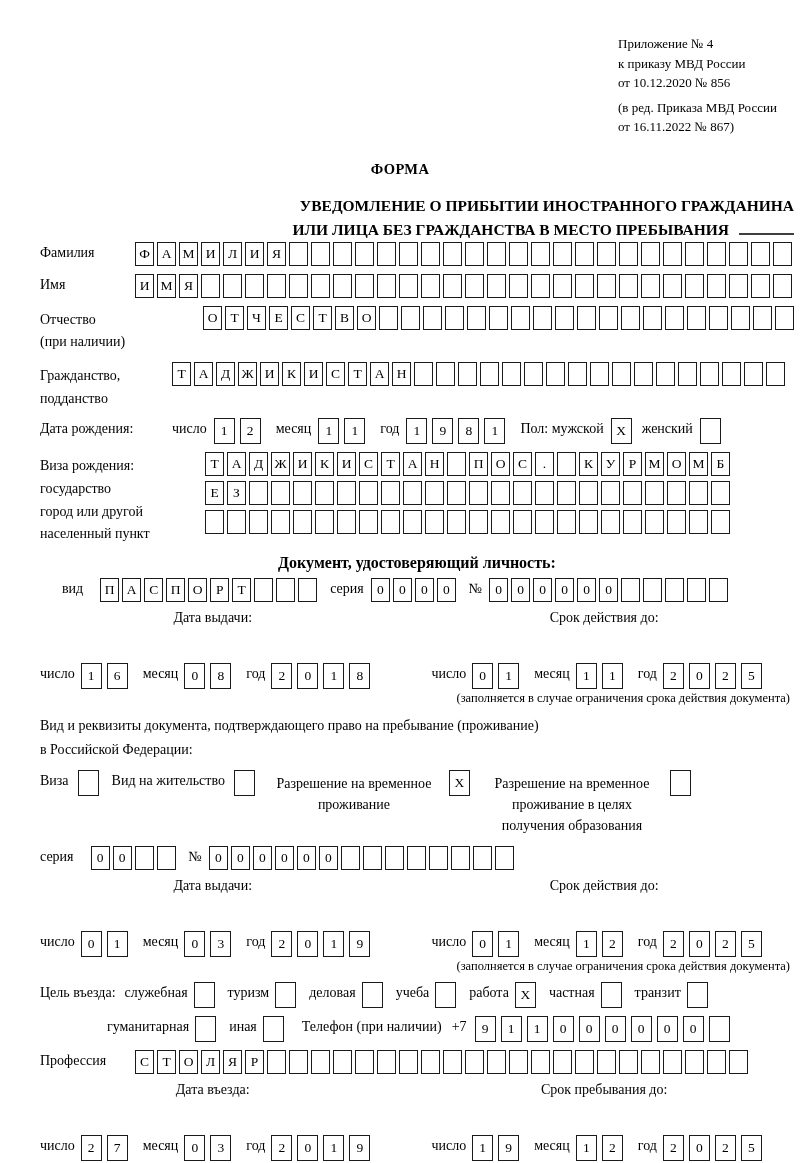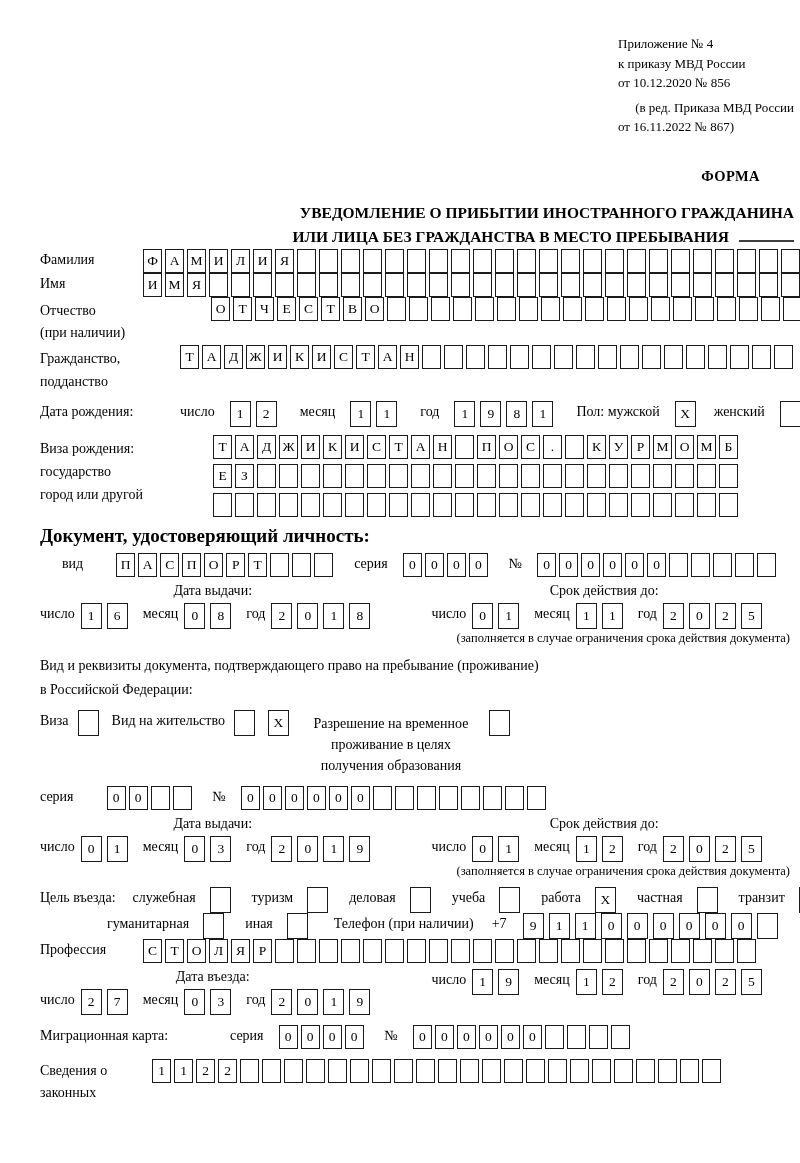--- a/index.html
+++ b/index.html
@@ -3,47 +3,47 @@
 <meta charset="utf-8">
 <style>
   html,body{margin:0;padding:0;}
   body{
     width:800px;height:1163px;overflow:hidden;background:#ffffff;color:#000;
     font-family:"Liberation Serif","DejaVu Serif",serif;
   }
   .page{box-sizing:border-box;width:800px;height:1160px;padding:34px 6px 0 40px;}
   
   .hdr{margin-left:578px;font-size:13px;line-height:1.5;}
-  .hdr .amend{margin-top:5px;text-align:right;}
-  .forma{font-weight:bold;font-size:14.5px;text-align:right;padding-right:34px;margin-top:31px;letter-spacing:.4px;}
+  .hdr .amend{margin-top:5px;}
+  .forma{font-weight:bold;font-size:14.5px;text-align:center;padding-right:34px;margin-top:24px;letter-spacing:.4px;}
   .title{font-weight:bold;font-size:15.5px;text-align:right;line-height:1.55;margin-top:16px;}
   .blankline{display:inline-block;width:55px;border-bottom:2.5px solid #3e3e3e;margin-left:10px;vertical-align:baseline;}
   .sec{font-weight:bold;font-size:13.6px;margin:24px 0 16px 0;}
   
-  .frow{display:flex;align-items:flex-start;margin-bottom:0;font-size:14px;gap:8px;}
+  .frow{display:flex;align-items:flex-start;margin-bottom:8px;font-size:14px;}
   .flabel{flex:0 0 auto;padding-top:3px;}
   .stack{display:flex;flex-direction:column;line-height:1.62;}
   .w95{width:95px;} .w132{width:132px;} .w163{width:163px;} .w120{width:122px;}
   .w165{width:165px;} .w112{width:112px;} .w172{width:172px;}
   .cells{display:inline-flex;flex-wrap:nowrap;}
   .cell{
     display:inline-flex;align-items:center;justify-content:center;box-sizing:border-box;
     width:19px;height:24px;border:1.5px solid #1b1b1b;margin-right:3px;
     font-size:13.5px;background:#fff;flex:0 0 auto;
   }
   .wide .cell{width:21px;height:26px;margin-right:5px;}
   .checkbox .cell{width:21px;height:26px;margin-right:0;}
   .dlabel{margin:3px 7px 0 10px;flex:0 0 auto;}
   .cellcol{display:flex;flex-direction:column;gap:5px;}
   .ml22{margin-left:22px;}
   
-  .dochead{font-weight:bold;font-size:19px;margin:8px 0 6px 0;}
+  .dochead{font-weight:bold;font-size:16px;text-align:center;margin:8px 0 6px 0;}
   
   .twocol{display:flex;margin-top:6px;font-size:14px;}
-  .dcol{display:flex;flex-direction:column;}
+  .dcol{display:flex;flex-direction:column;gap:33px;}
   .dcol.left{margin-right:46px;}
   .dhead{text-align:center;margin-bottom:4px;}
   .drow{display:flex;align-items:flex-start;}
   .drow .dlabel{margin-left:0;margin-right:6px;}
   .drow .dlabel + .cells{margin-right:10px;}
   .note-right{font-size:12.5px;text-align:right;padding-right:4px;margin:2px 0 8px 0;}
   .intro{font-size:14px;margin:4px 0 2px 0;line-height:1.7;}
   
   .opts{display:flex;align-items:flex-start;margin:8px 0 10px 0;font-size:14px;}
   .opt{display:flex;align-items:flex-start;margin-right:13px;}
@@ -254,20 +254,21 @@
     <span class="cells checkbox">
         <span class="cell">&nbsp;</span>
       </span>
   </div>
 
   <div class="frow mt8">
     <span class="flabel w165 stack">
       <span>Виза рождения:</span>
       <span>государство</span>
       <span>город или другой</span>
+      <span>населенный пункт</span>
     </span>
     <span class="cellcol">
       <span class="cells">
           <span class="cell">Т</span>
           <span class="cell">А</span>
           <span class="cell">Д</span>
           <span class="cell">Ж</span>
           <span class="cell">И</span>
           <span class="cell">К</span>
           <span class="cell">И</span>
@@ -443,20 +444,21 @@
           <span class="cell">&nbsp;</span>
         </span>
     </div>
     <div class="opt">
       <span class="olabel">Вид на жительство</span>
       <span class="cells checkbox">
           <span class="cell">&nbsp;</span>
         </span>
     </div>
     <div class="opt center c2">
+      <span class="olabel">Разрешение на временное проживание</span>
       <span class="cells checkbox">
           <span class="cell">X</span>
         </span>
     </div>
     <div class="opt center c3">
       <span class="olabel">Разрешение на временное проживание в целях получения образования</span>
       <span class="cells checkbox">
           <span class="cell">&nbsp;</span>
         </span>
     </div>
@@ -646,20 +648,21 @@
         <span class="dlabel">год</span>
         <span class="cells wide">
             <span class="cell">2</span>
             <span class="cell">0</span>
             <span class="cell">1</span>
             <span class="cell">9</span>
           </span>
       </div>
     </div>
     <div class="dcol">
+      <div class="dhead">Срок пребывания до:</div>
       <div class="drow">
         <span class="dlabel">число</span>
         <span class="cells wide">
             <span class="cell">1</span>
             <span class="cell">9</span>
           </span>
         <span class="dlabel">месяц</span>
         <span class="cells wide">
             <span class="cell">1</span>
             <span class="cell">2</span>

